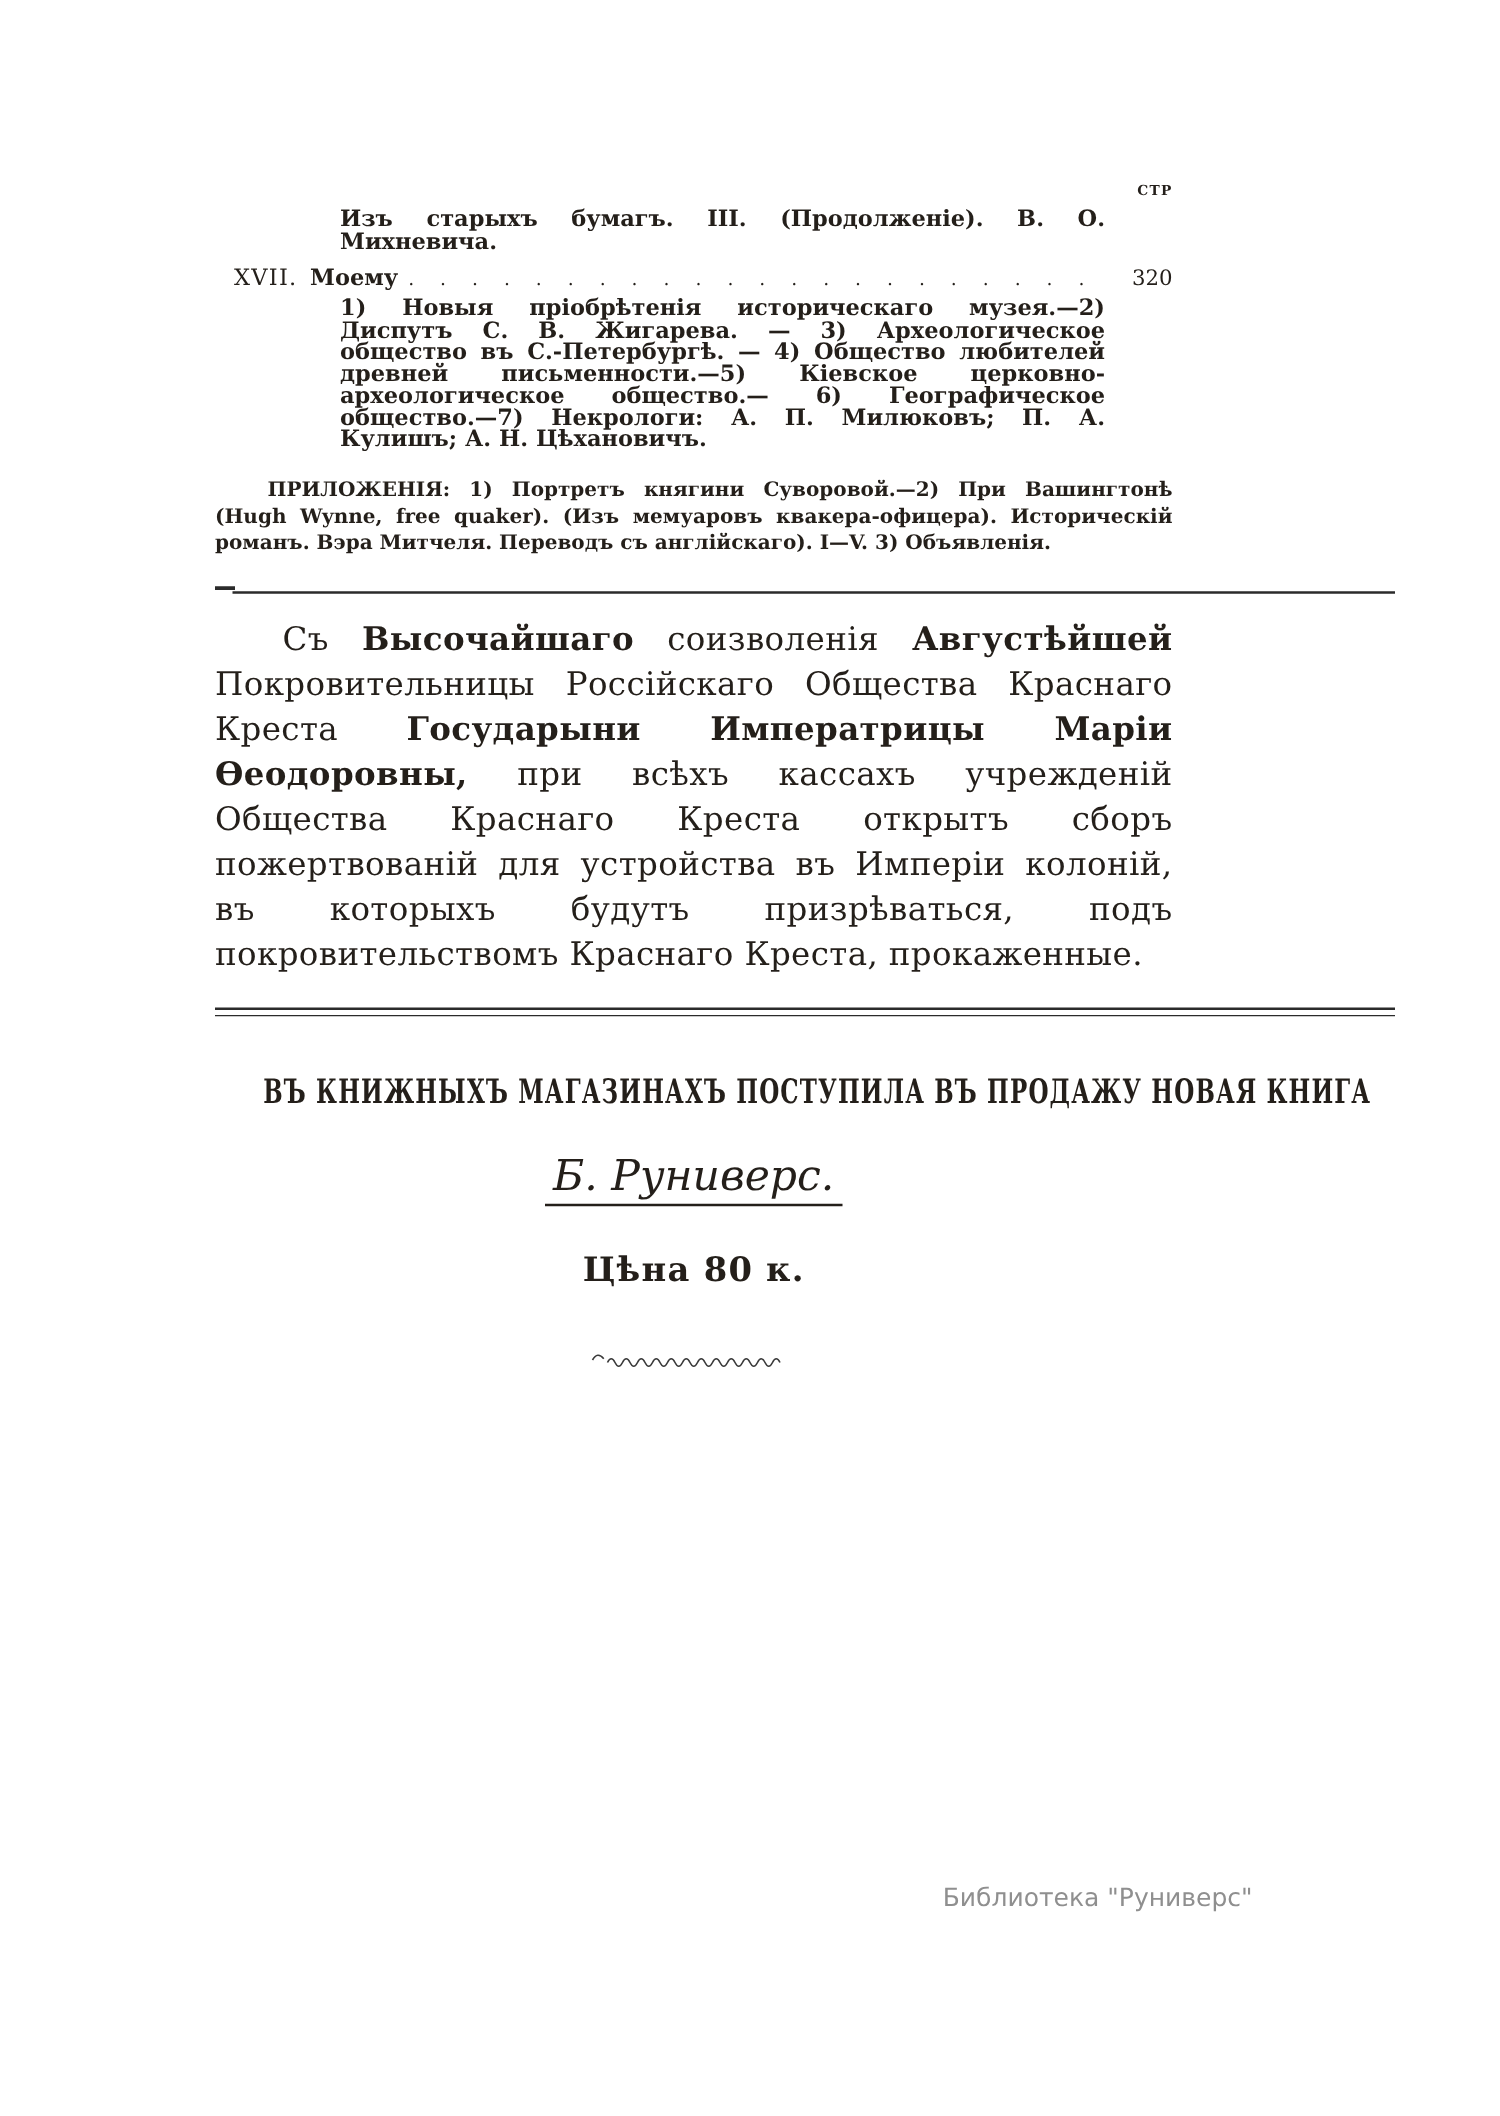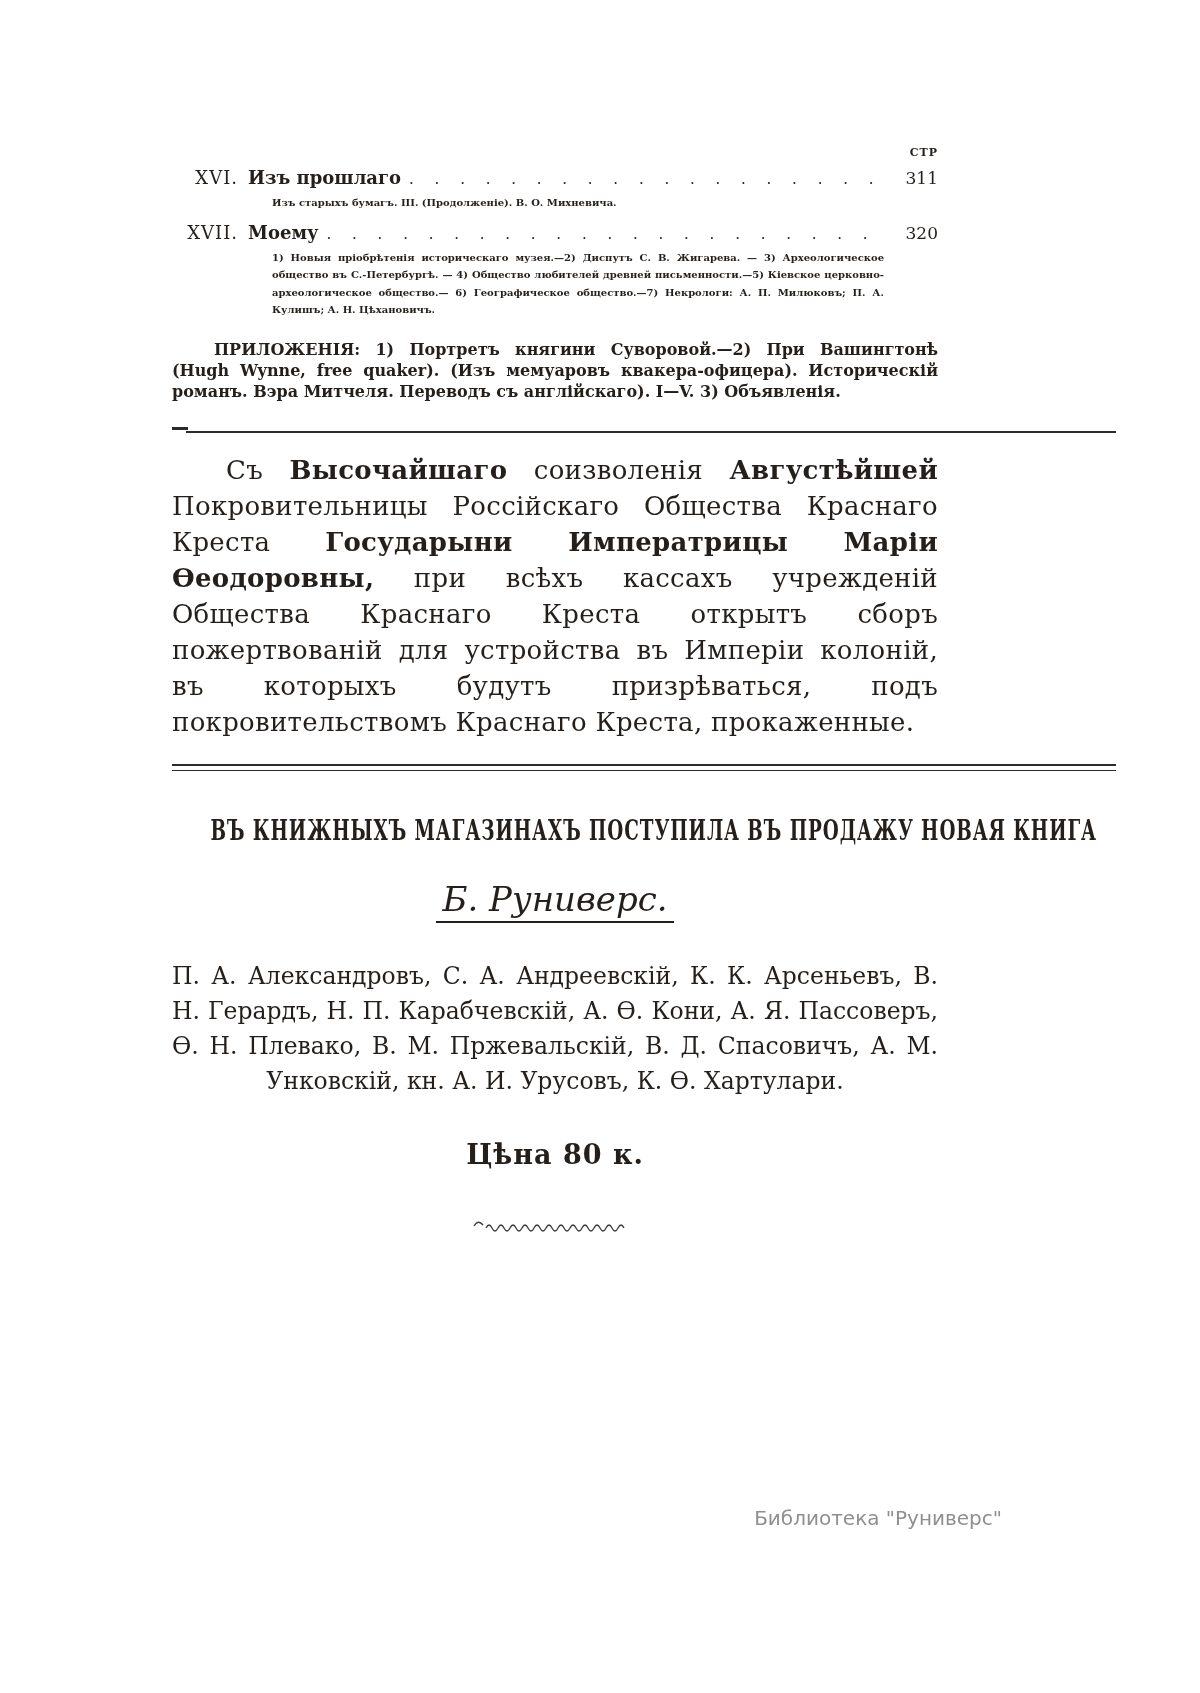--- a/index.html
+++ b/index.html
@@ -24,21 +24,21 @@
   .toc-num { flex:none; width:66px; text-align:right; margin-right:10px; letter-spacing:1px; }
   .toc-title { flex:none; font-weight:bold; }
   .leader { flex:1 1 auto; overflow:hidden; white-space:nowrap; margin:0 8px; }
   .leader::after {
     content:". . . . . . . . . . . . . . . . . . . . . . . . . . . . . . . . . . . . . . . . . . . . . . . .";
     letter-spacing:8px; font-size:15px; color:#241f1a;
   }
   .toc-page { flex:none; width:42px; text-align:right; font-size:17px; }
   .toc-desc {
     margin:4px 54px 10px 100px;
-    font-size:10px; line-height:17.5px;
+    font-size:18px; line-height:17.5px;
     text-align:justify; font-weight:bold;
   }
   .toc-entry { margin-top:8px; }
 
   
   .appendix {
     margin:20px 0 0 0;
     font-size:16px; line-height:21px;
     text-align:justify; font-weight:bold;
     text-indent:42px;
@@ -97,26 +97,20 @@
 <body>
 
 <div class="page">
   <div class="content">
 
     <div class="col-header">СТР</div>
 
     <section class="toc">
 
       <div class="toc-entry">
-        <div class="toc-row">
-          <span class="toc-num">XVI.</span>
-          <span class="toc-title">Изъ прошлаго</span>
-          <span class="leader"></span>
-          <span class="toc-page">311</span>
-        </div>
         <p class="toc-desc">Изъ старыхъ бумагъ. III. (Продолженіе). В. О. Михневича.</p>
       </div>
 
       <div class="toc-entry">
         <div class="toc-row">
           <span class="toc-num">XVII.</span>
           <span class="toc-title">Моему</span>
           <span class="leader"></span>
           <span class="toc-page">320</span>
         </div>
@@ -139,21 +133,20 @@
   </div>
 
   <div class="rule-double">
     <div class="r1"></div>
     <div class="r2"></div>
   </div>
 
   <div class="content ad">
     <p class="ad-header"><span>ВЪ КНИЖНЫХЪ МАГАЗИНАХЪ ПОСТУПИЛА ВЪ ПРОДАЖУ НОВАЯ КНИГА</span></p>
     <p class="ad-author"><span>Б. Руниверс.</span></p>
-    <p class="ad-names">П. А. Александровъ, С. А. Андреевскій, К. К. Арсеньевъ, В. Н. Герардъ, Н. П. Карабчевскій, А. Ѳ. Кони, А. Я. Пассоверъ, Ѳ. Н. Плевако, В. М. Пржевальскій, В. Д. Спасовичъ, А. М. Унковскій, кн. А. И. Урусовъ, К. Ѳ. Хартулари.</p>
     <p class="ad-price">Цѣна 80 к.</p>
     <div class="ornament">
       <svg width="170" height="14" viewBox="0 0 170 14" aria-hidden="true">
         <path d="M4 7 q4 -7 9 -1 M16 9 q3 -6 6 0 t6 0 t6 0 t6 0 t6 0 t6 0 t6 0 t6 0 t6 0 t6 0 t6 0 t6 0 t6 0 t6 0 t6 0 t6 0 t6 0 t6 0 t6 0 t6 0 t6 0 t6 0 t6 0" fill="none" stroke="#3a3a3a" stroke-width="1.3"></path>
       </svg>
     </div>
   </div>
 
   <div class="watermark">Библиотека "Руниверс"</div>
 </div>

